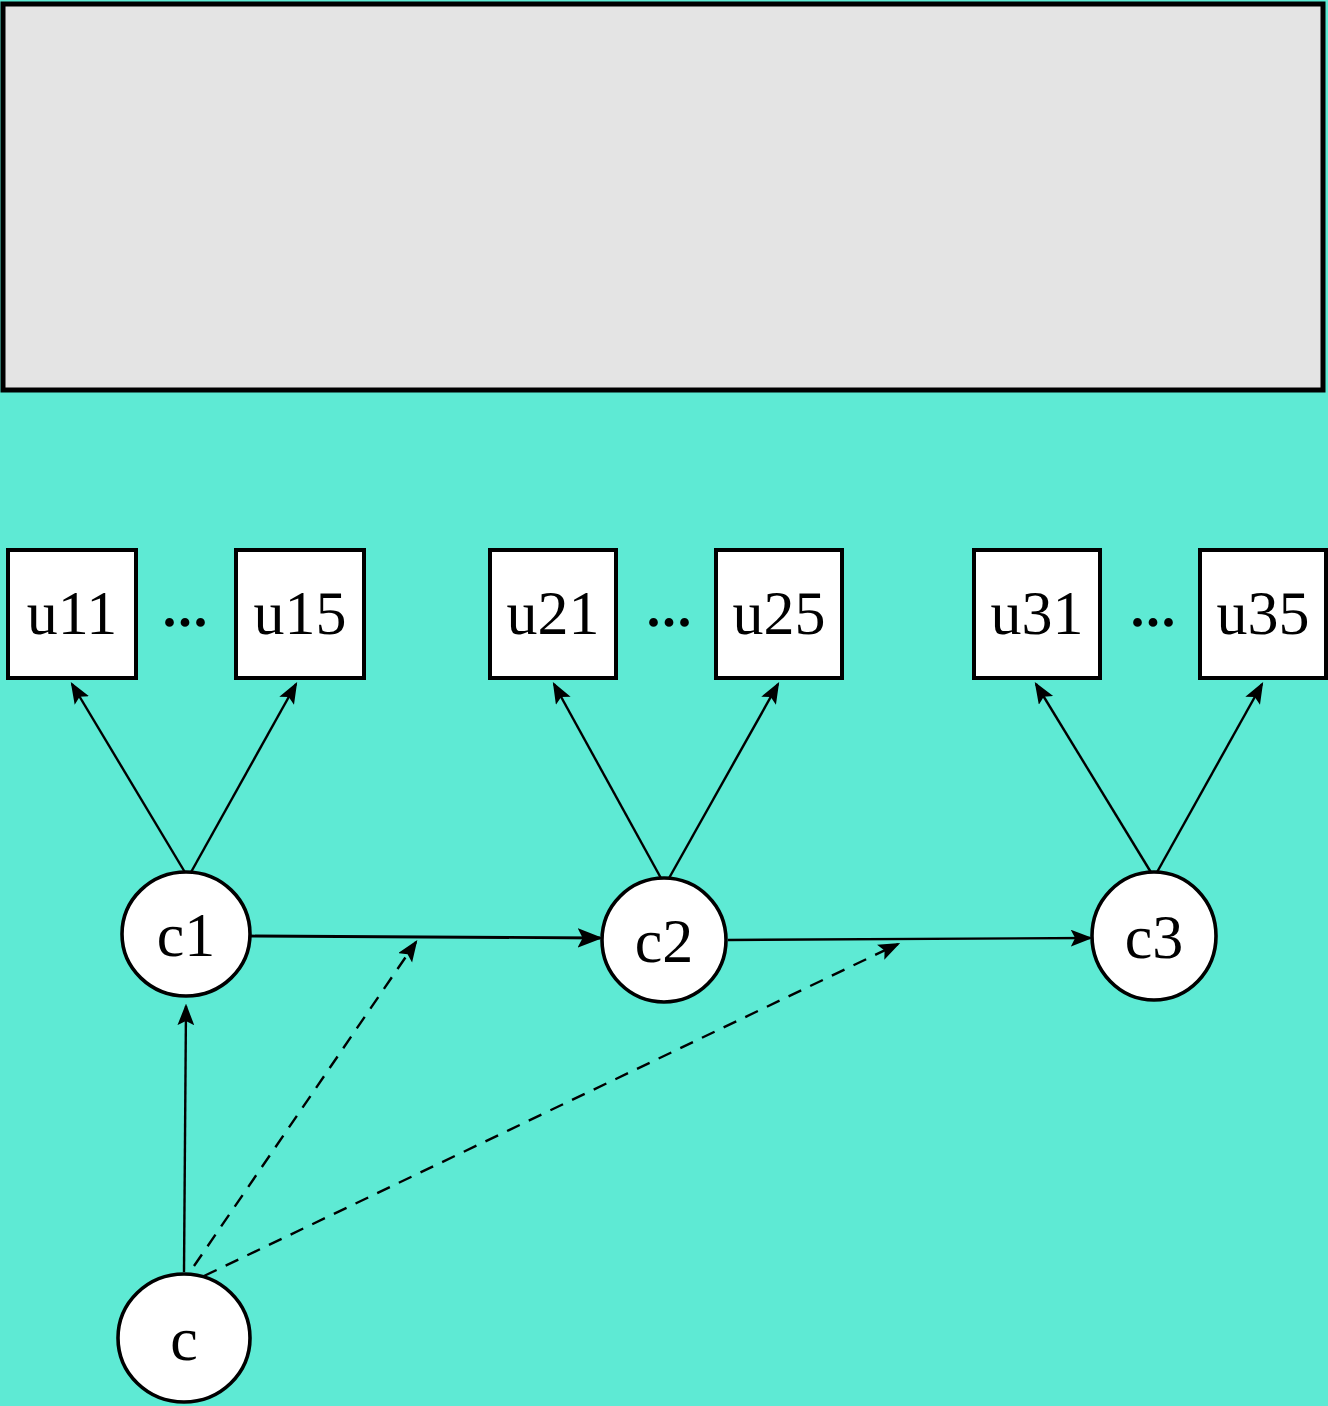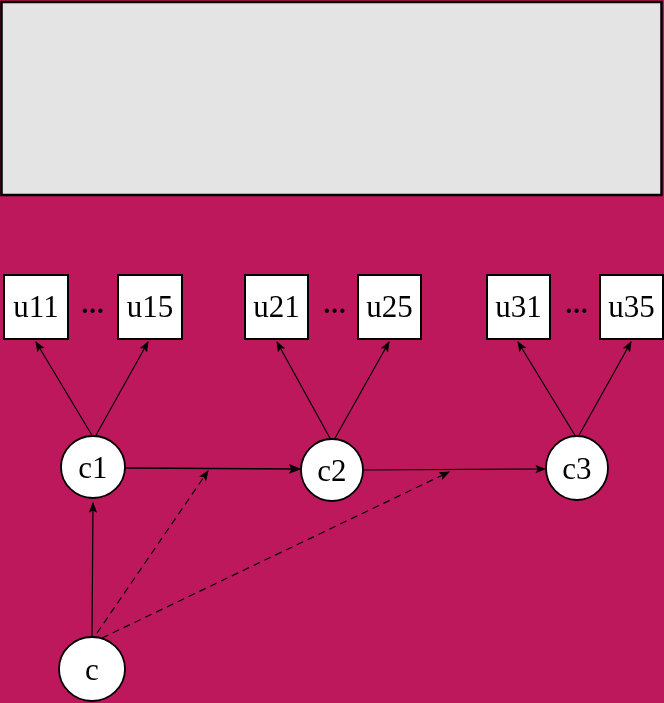--- a/index.html
+++ b/index.html
@@ -7,21 +7,21 @@
     padding: 0;
     background: #ffffff;
     width: 664px;
     height: 703px;
     overflow: hidden;
   }
   .figure {
     position: relative;
     width: 664px;
     height: 703px;
-    background: #be185d;
+    background: #5eead4;
   }
   svg {
     display: block;
   }
   .node-label {
     font-family: "Liberation Serif", "DejaVu Serif", serif;
     font-size: 31px;
     fill: #000000;
   }
   .ellipsis-label {

